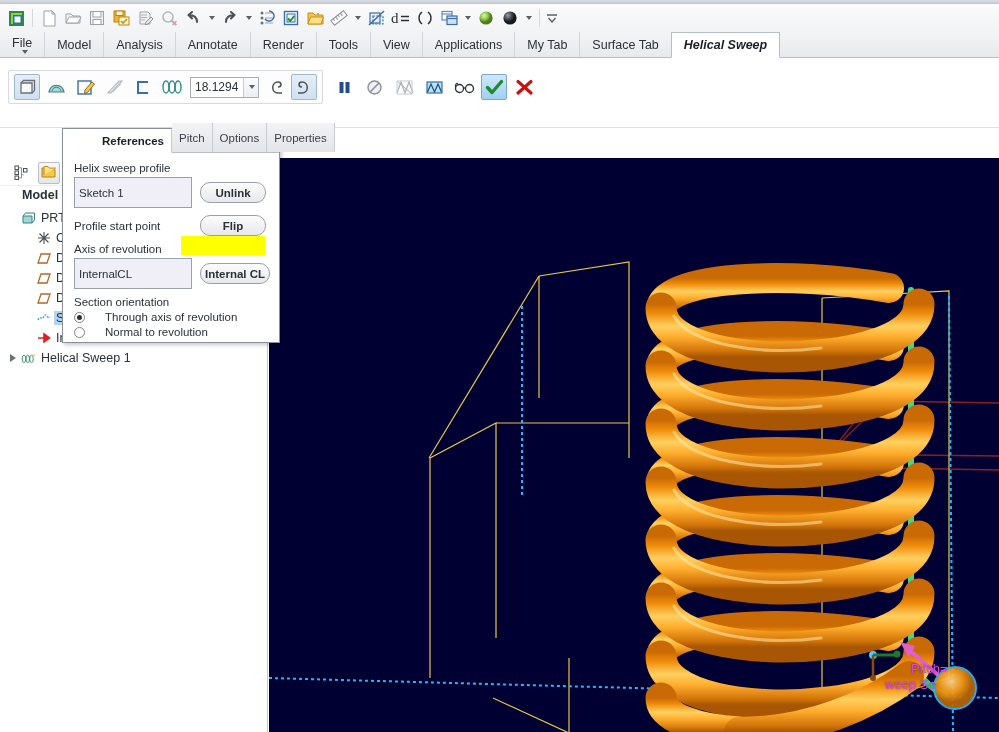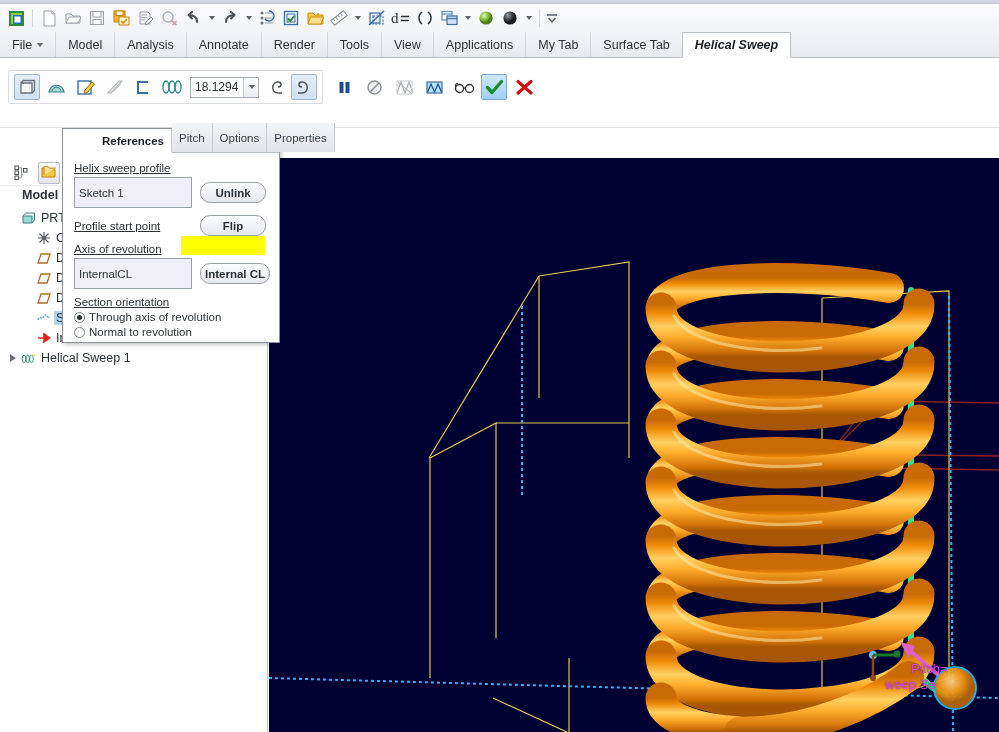--- a/index.html
+++ b/index.html
@@ -60,21 +60,21 @@
     display: flex; align-items: flex-end;
   }
   .tab {
     height: 25px; padding: 0 12px;
     display: flex; align-items: center; justify-content: center;
     font-size: 12.5px; color: #2b3137;
     border-left: 1px solid #d2d6dc;
     background: transparent;
     white-space: nowrap;
   }
-  .tab.first { border-left: none; }
+  .tab.first { border-left: none; flex-direction: column; }
   .tab.active {
     background: #ffffff;
     border: 1px solid #b9bec6;
     border-bottom: 1px solid #ffffff;
     margin-bottom: -1px;
     font-style: italic; font-weight: bold;
     color: #1b1f24;
     height: 26px;
   }
   .tab .filecaret {
@@ -151,21 +151,21 @@
     border-right: 1px solid #c8ccd2;
     background: linear-gradient(#f2f3f5, #e3e5e9);
     white-space: nowrap;
   }
   .dtab.active {
     background: #ffffff; font-weight: bold; color: #1b1f24;
     border-bottom: 1px solid #ffffff; margin-bottom: -1px; height: 24px;
   }
   #dashbody { padding: 9px 9px 0 11px; position: relative; }
   .fieldlabel {
-    font-size: 11.5px; color: #2b3137; margin-bottom: 3px; white-space: nowrap; text-decoration: underline;
+    font-size: 11.5px; color: #2b3137; margin-bottom: 3px; white-space: nowrap;
   }
   .rowgap { height: 7px; }
   .fieldrow { display: flex; align-items: center; gap: 8px; }
   .txtfield {
     width: 118px; height: 31px;
     border: 1px solid #9aa0a8; background: #f0eef7;
     font-family: "Liberation Sans", sans-serif; font-size: 11.5px;
     color: #2b3137; padding: 0 4px; outline: none;
   }
   .pbtn {
@@ -175,21 +175,21 @@
     font-family: "Liberation Sans", sans-serif;
     font-size: 11.5px; font-weight: bold; color: #2b3137;
     display: flex; align-items: center; justify-content: center;
     white-space: nowrap;
   }
   #flip-highlight {
     position: absolute; left: 118px; top: 83px;
     width: 84px; height: 19px; background: #ffff00; z-index: 1;
   }
   #flip-row { position: relative; z-index: 2; }
-  .radio-row { display: flex; align-items: center; gap: 4px; margin-top: 3px; }
+  .radio-row { display: flex; align-items: center; gap: 20px; margin-top: 3px; }
   .radio {
     width: 11px; height: 11px; border-radius: 50%;
     border: 1px solid #7d838b; background: #ffffff;
     display: flex; align-items: center; justify-content: center;
     flex: none;
   }
   .radio .dot { width: 5px; height: 5px; border-radius: 50%; background: #2b3137; }
   .radio-label { font-size: 11.5px; color: #2b3137; white-space: nowrap; }
 
   

